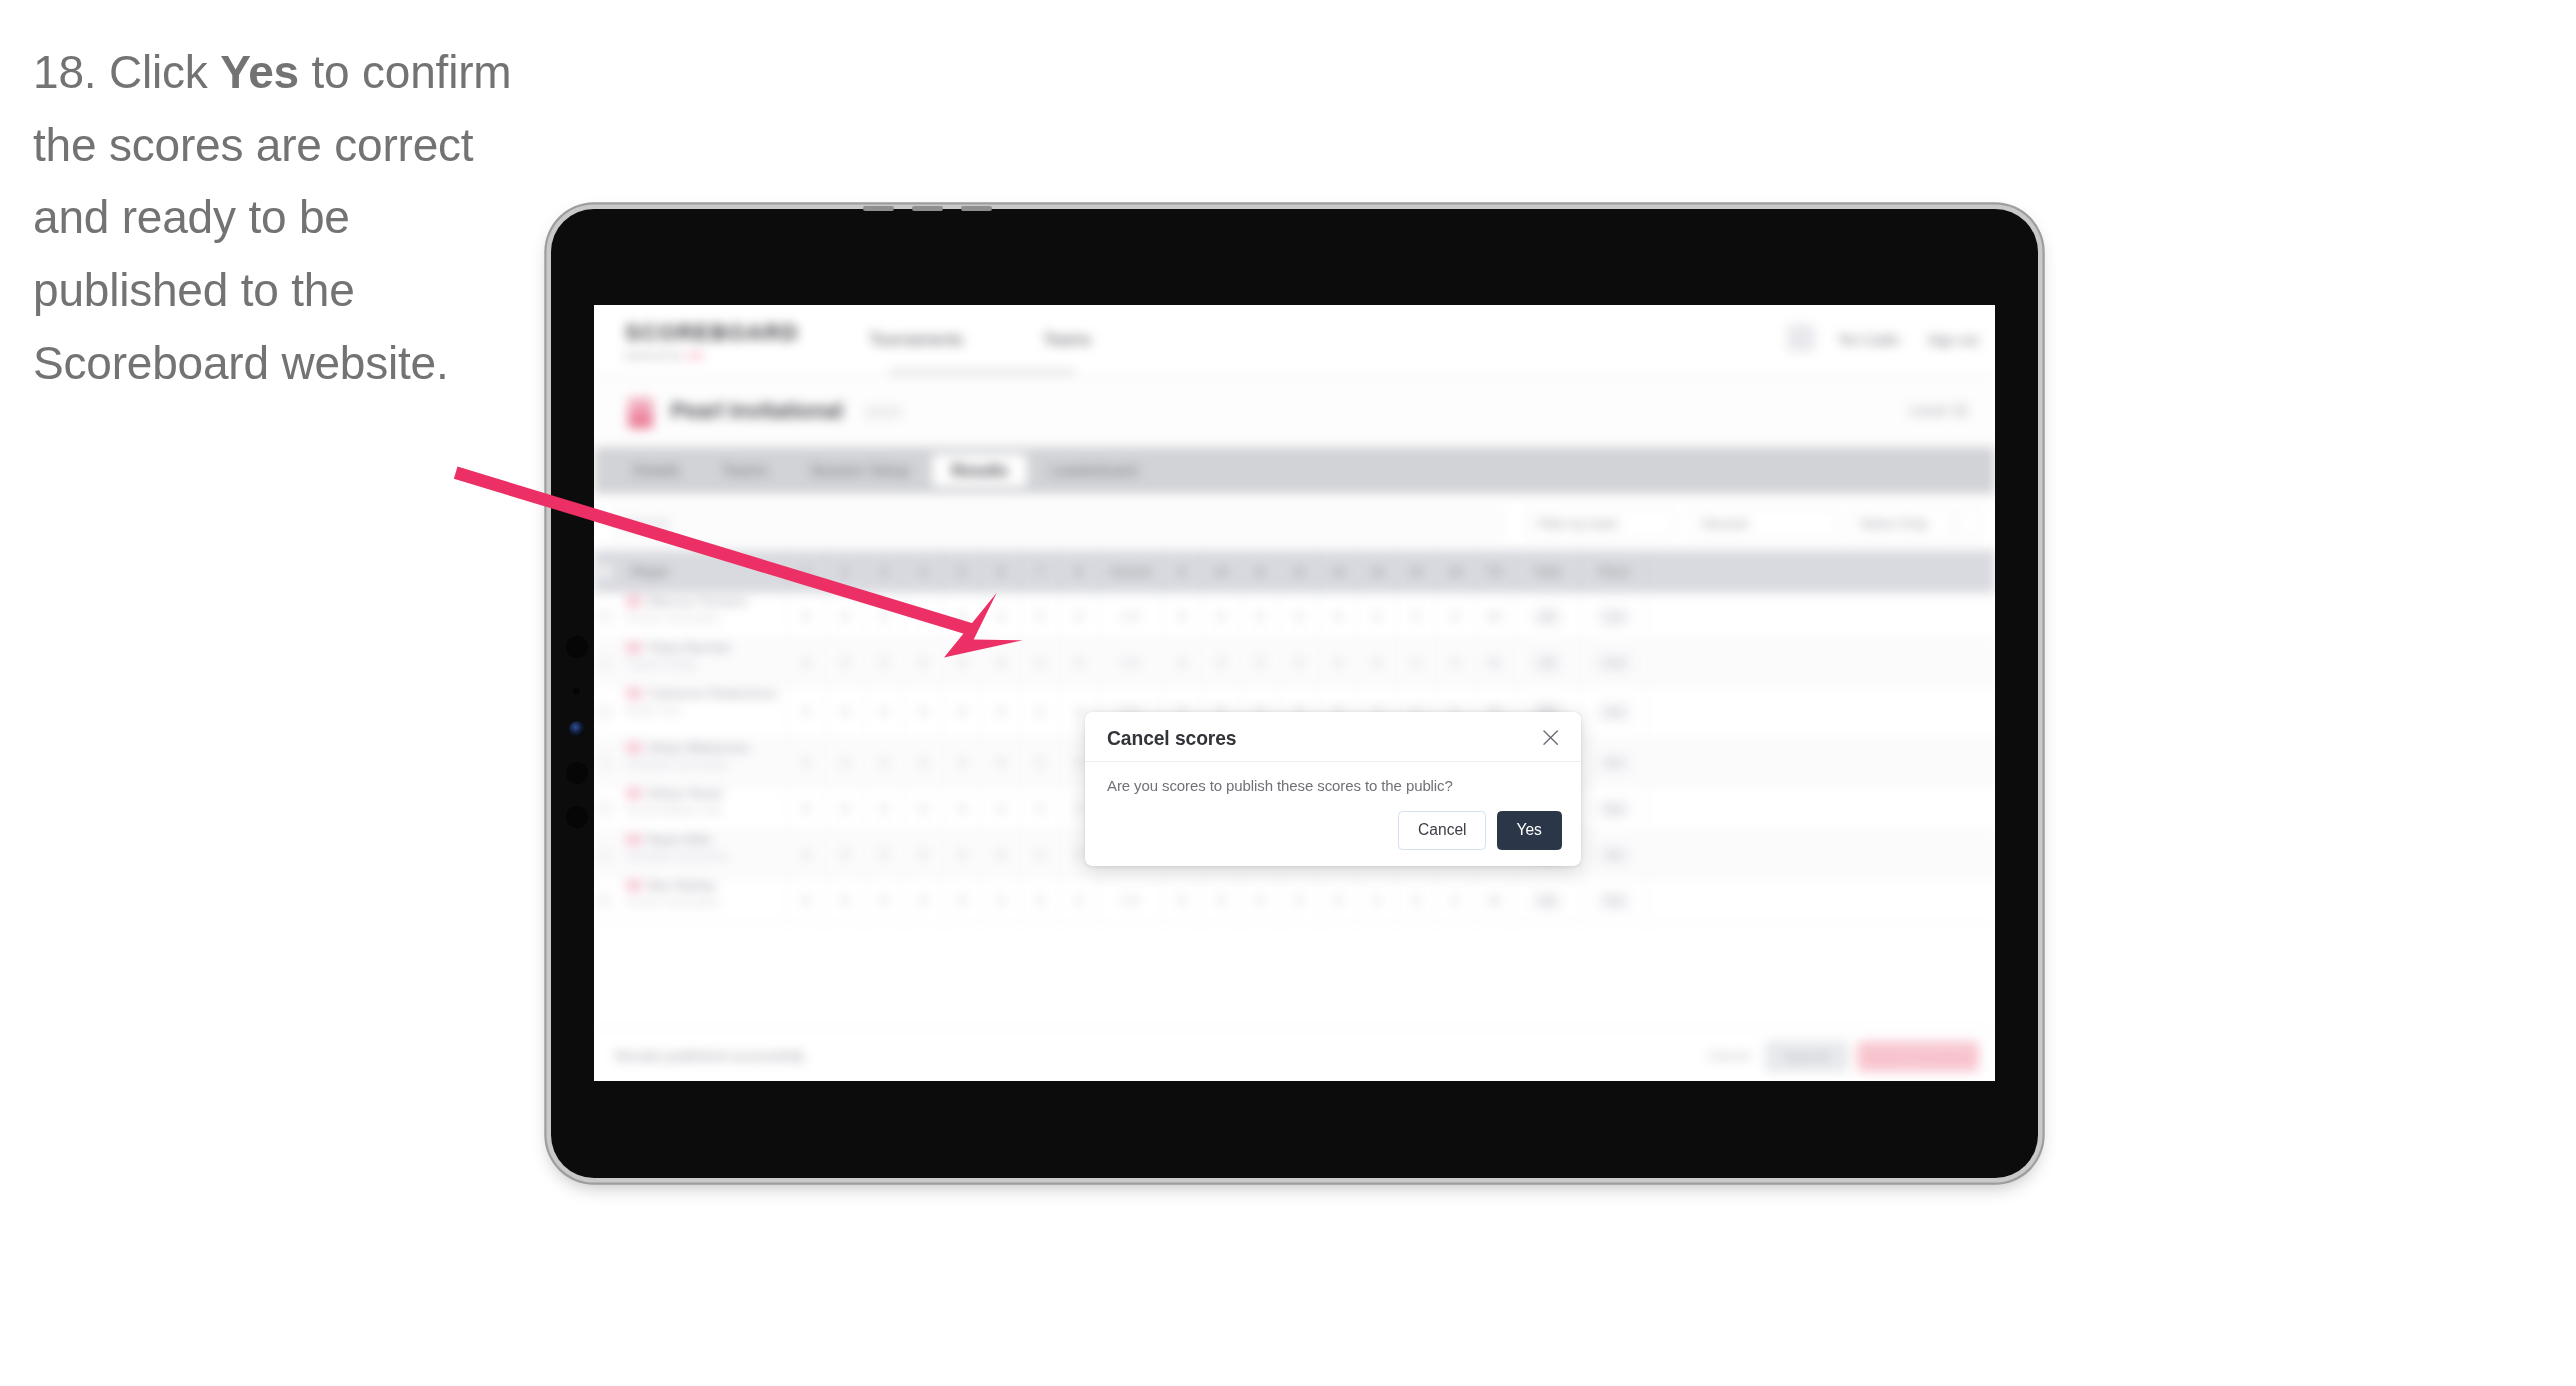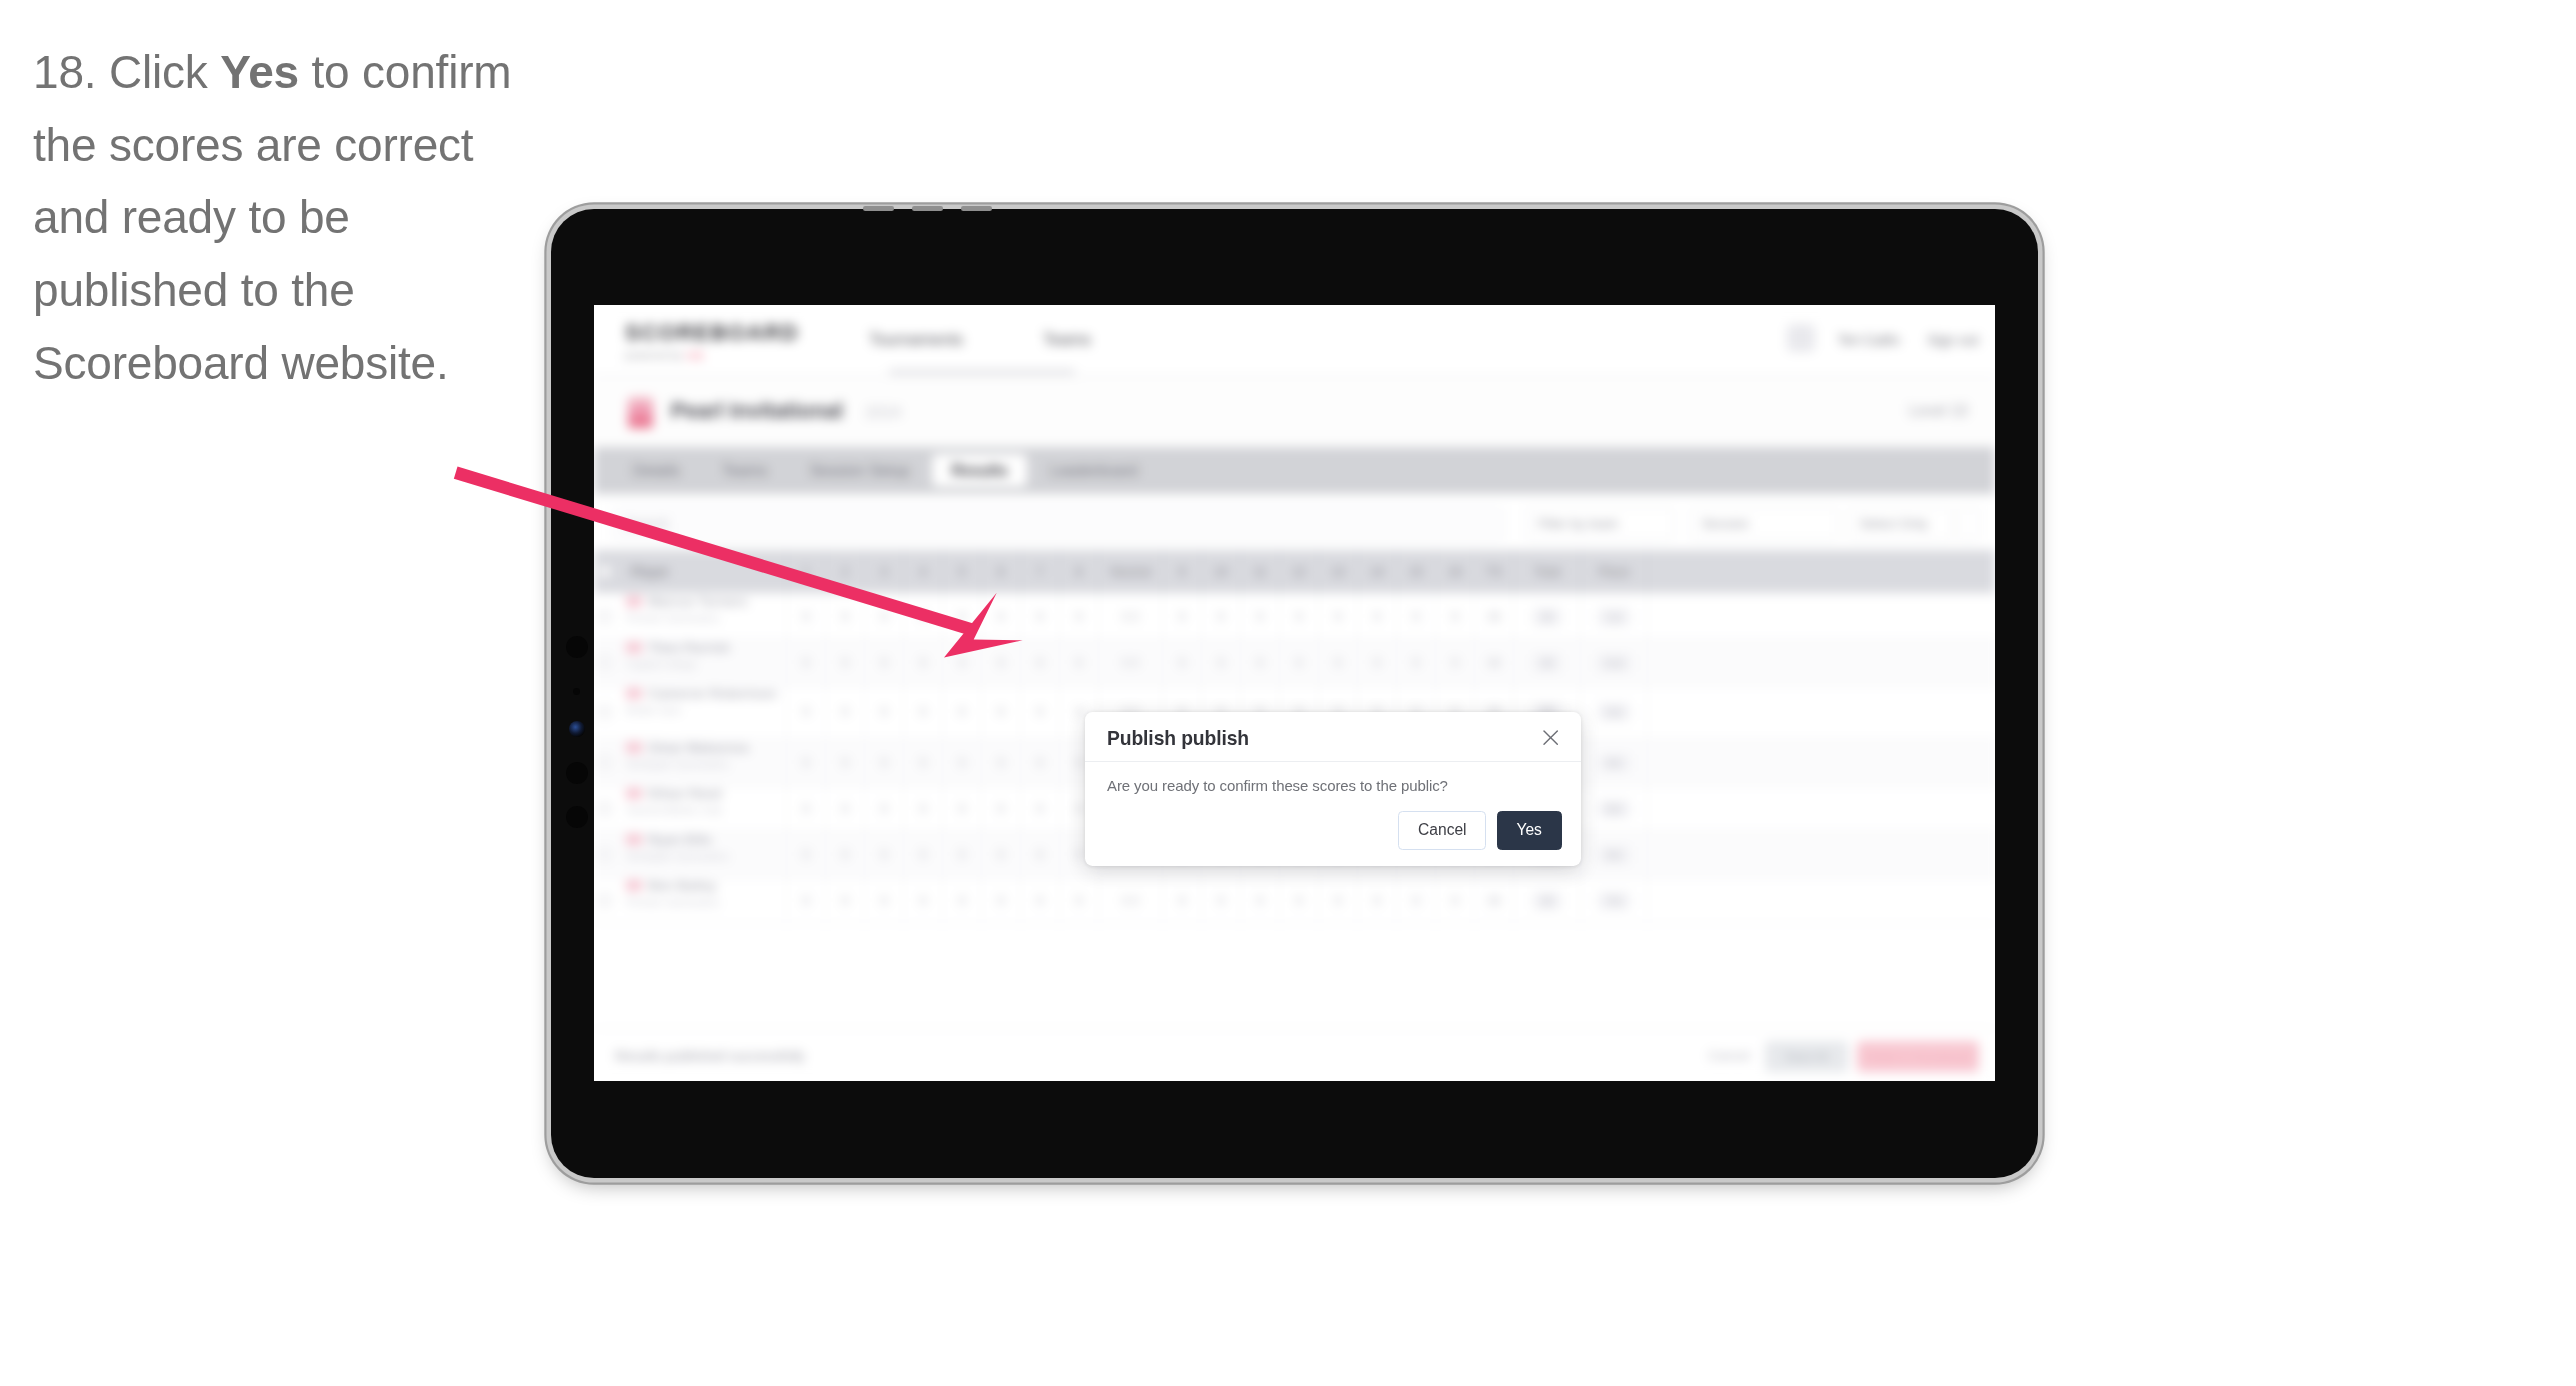--- a/index.html
+++ b/index.html
@@ -813,30 +813,30 @@
           <div id="footer-link">Cancel</div>
           <div id="footer-btn-secondary">Save All</div>
           <div id="footer-btn-primary">Publish to Scoreboard</div>
         </div>
       </div>
 
       <div id="scrim"></div>
 
       <div id="modal">
         <div id="modal-titlebar">
-          <div id="modal-title">Publish publish</div>
+          <div id="modal-title">Cancel scores</div>
           <div id="modal-close">
             <svg width="19.3" height="19.3" viewBox="0 0 26 26" aria-hidden="true">
               <line x1="4" y1="4" x2="22" y2="22" stroke="#6c6e75" stroke-width="1.9" stroke-linecap="round"></line>
               <line x1="22" y1="4" x2="4" y2="22" stroke="#6c6e75" stroke-width="1.9" stroke-linecap="round"></line>
             </svg>
           </div>
         </div>
 
-        <div id="modal-body">Are you ready to confirm these scores to the public?</div>
+        <div id="modal-body">Are you scores to publish these scores to the public?</div>
 
         <div id="modal-actions">
           <button id="btn-cancel">Cancel</button>
           <button id="btn-yes">Yes</button>
         </div>
       </div>
 
     </div>
   </div>
 

